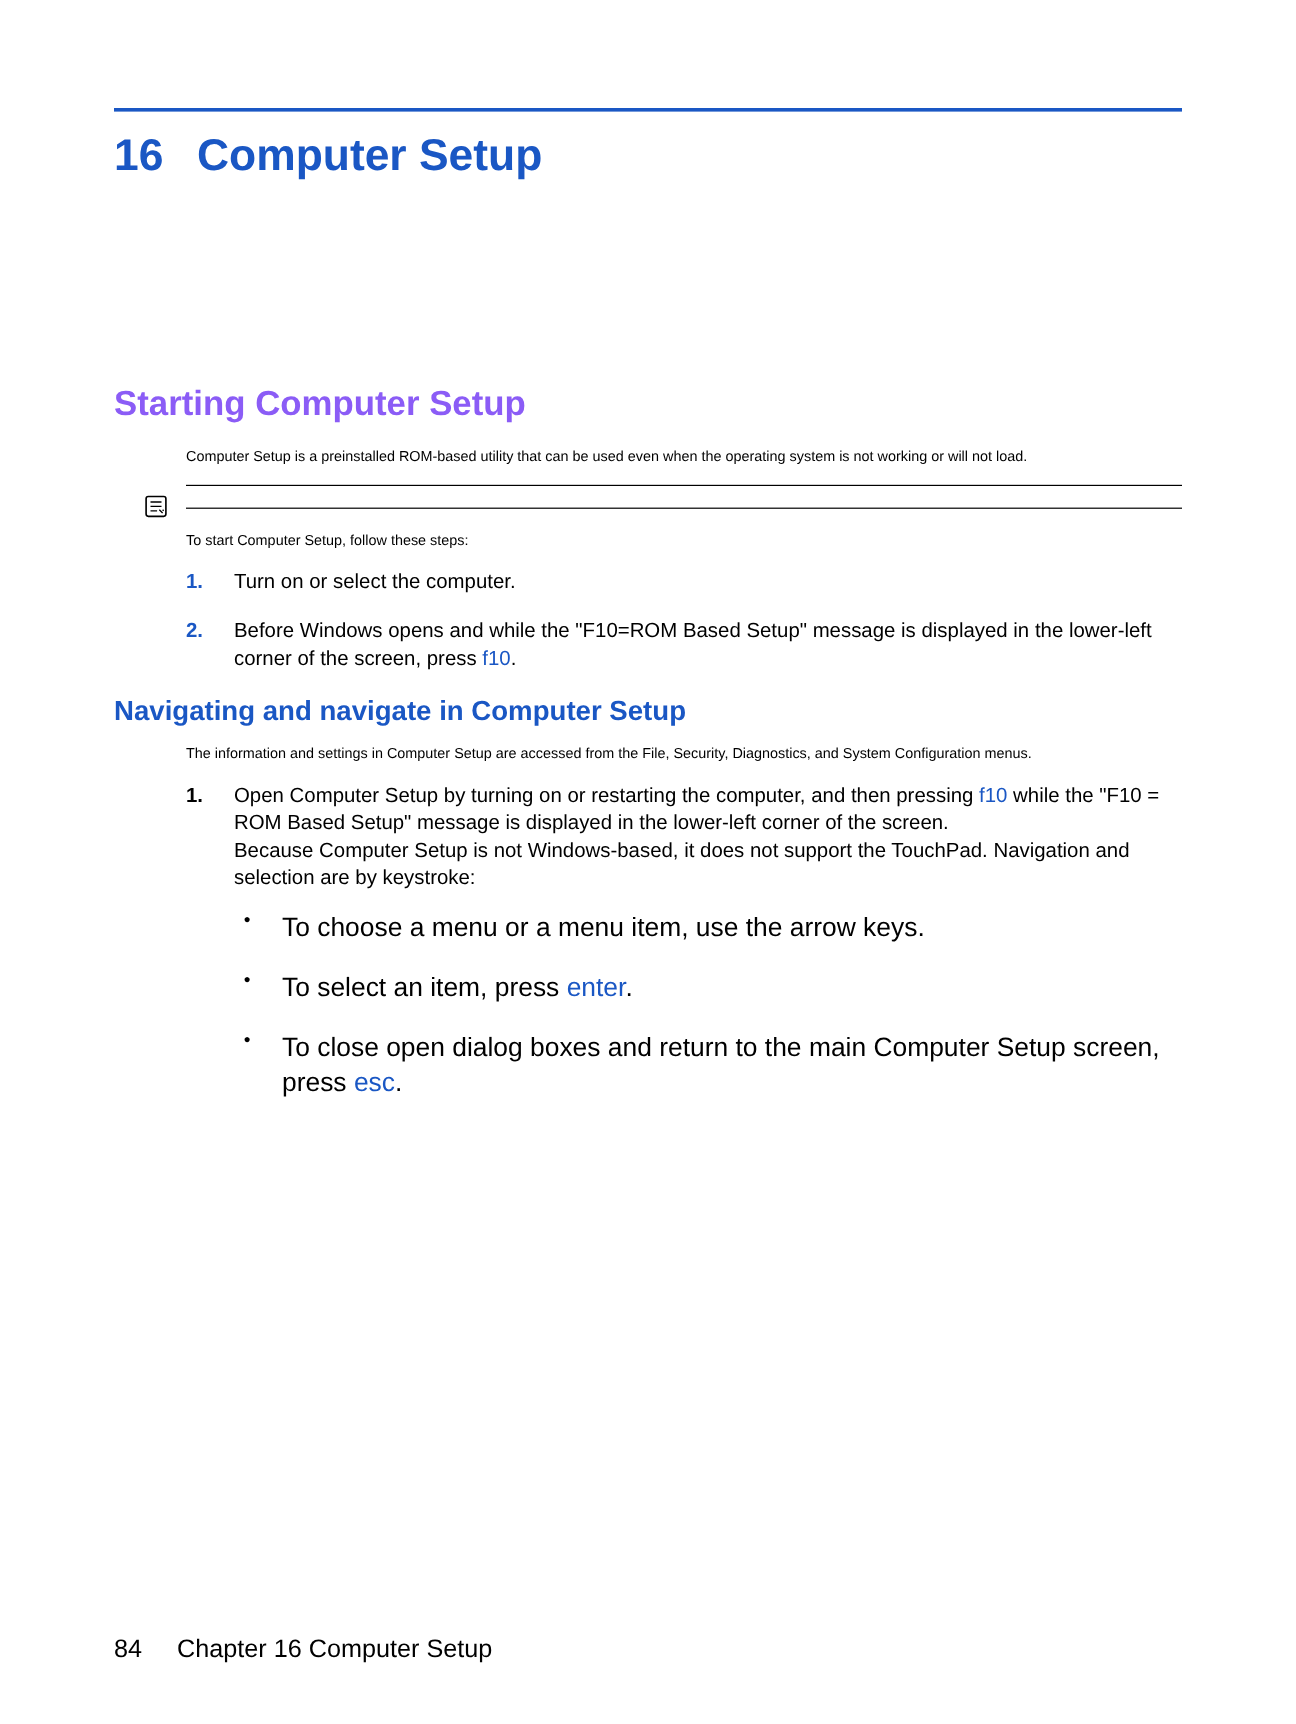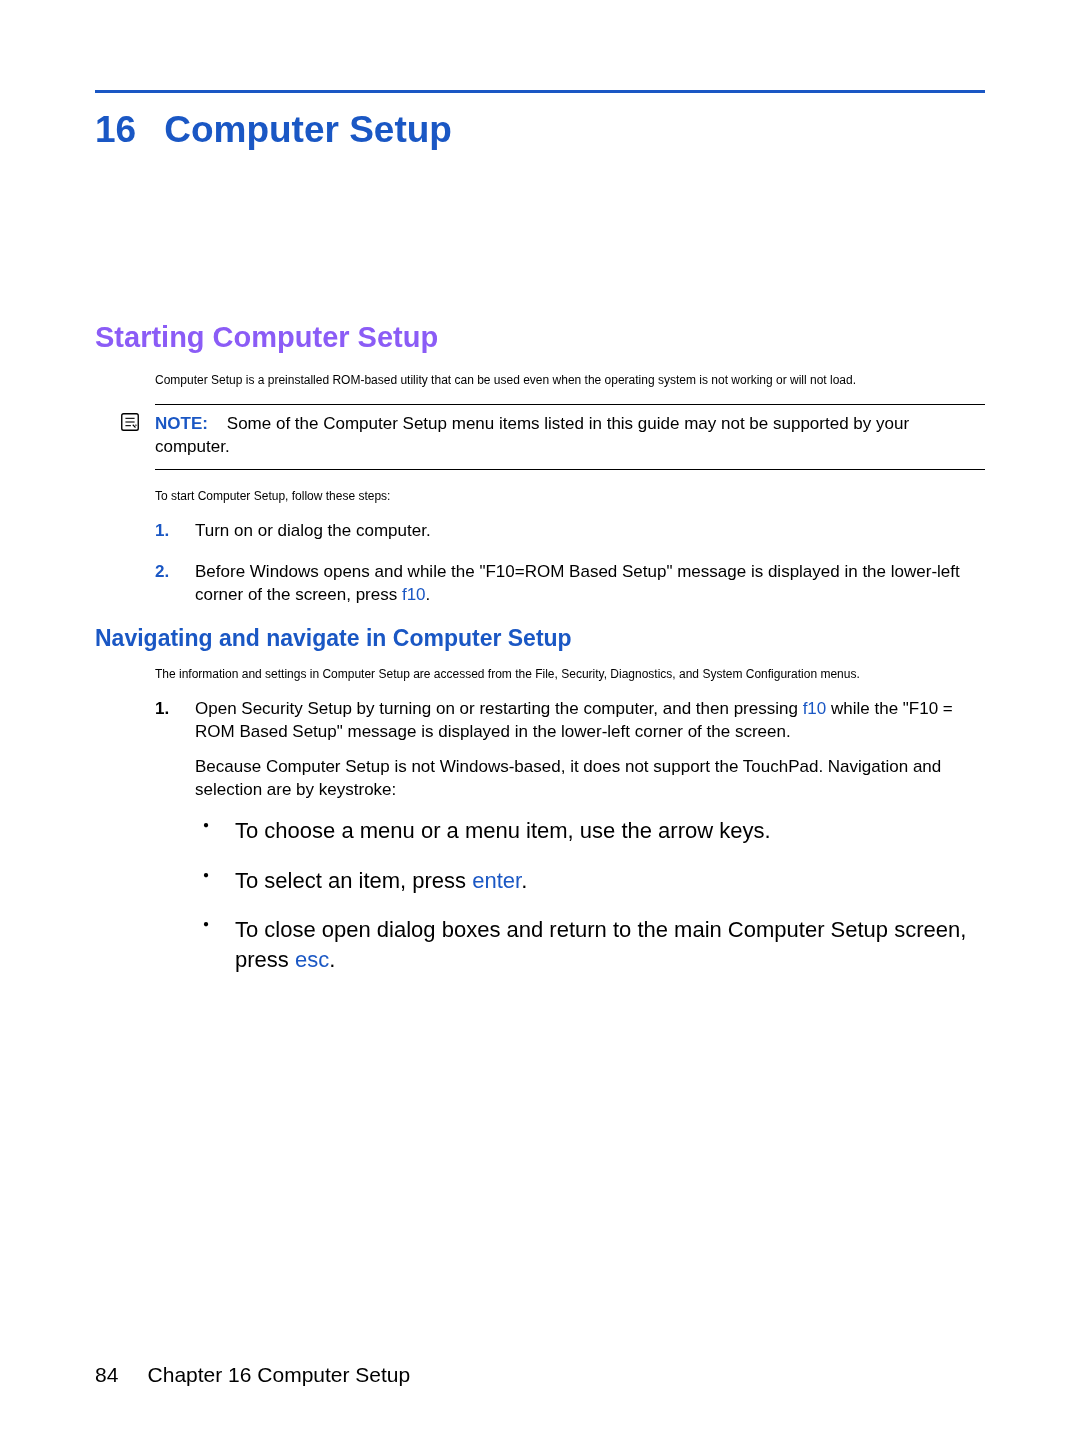--- a/index.html
+++ b/index.html
@@ -20,21 +20,21 @@
     ol.steps > li { position:relative; padding-left:40px; font-size:17px; line-height:1.35; margin-bottom:18px; }
     ol.steps > li .marker { position:absolute; left:0; top:0; font-weight:bold; color:#1a57c4; }
     ol.steps.plain > li .marker { color:#000; font-weight:bold; }
     .subheading { color:#1a57c4; font-weight:bold; font-size:23px; margin-top:6px; margin-bottom:14px; }
     ul.bullets { list-style:none; margin-top:14px; }
     ul.bullets > li { position:relative; padding-left:40px; font-size:22px; line-height:1.35; margin-bottom:20px; }
     ul.bullets > li::before { content:"●"; position:absolute; left:8px; top:2px; font-size:10px; color:#000; }
     .key { color:#1a57c4; }
     .footer { position:absolute; left:95px; bottom:50px; font-size:21px; }
     .sec2 { margin-top:28px; }
-    .para-after { margin-top:12px; }
+    .para-after { }
   </style>
 </head>
 <body>
 
 <div class="page">
 
   <div class="rule"></div>
 
   <h1 class="chapter-heading">
     <span class="num">16</span>
@@ -47,50 +47,45 @@
     <p class="body">Computer Setup is a preinstalled ROM-based utility that can be used even when the operating system is not working or will not load.</p>
 
     <div class="note-box">
       <svg class="note-icon" viewBox="0 0 24 24">
         <rect x="3" y="3" width="18" height="18" rx="2" fill="none" stroke="#000" stroke-width="1.5"></rect>
         <line x1="7" y1="8" x2="17" y2="8" stroke="#000" stroke-width="1.2"></line>
         <line x1="7" y1="12" x2="17" y2="12" stroke="#000" stroke-width="1.2"></line>
         <line x1="7" y1="16" x2="13" y2="16" stroke="#000" stroke-width="1.2"></line>
         <path d="M15 15 l3 3 m0 -3 l1 1" stroke="#000" stroke-width="1.2" fill="none"></path>
       </svg>
-      <p class="note-text">
-        <span class="note-label">NOTE:</span>
-        <span>&nbsp;&nbsp;</span>
-        <span>Some of the Computer Setup menu items listed in this guide may not be supported by your computer.</span>
-      </p>
     </div>
 
     <p class="body">To start Computer Setup, follow these steps:</p>
 
     <ol class="steps">
       <li>
         <span class="marker">1.</span>
-        <span>Turn on or dialog the computer.</span>
+        <span>Turn on or select the computer.</span>
       </li>
       <li>
         <span class="marker">2.</span>
         <span>Before Windows opens and while the "F10=ROM Based Setup" message is displayed in the lower-left corner of the screen, press </span><span class="key">f10</span><span>.</span>
       </li>
     </ol>
   </div>
 
   <h3 class="subheading">Navigating and navigate in Computer Setup</h3>
 
   <div class="body-indent">
     <p class="body">The information and settings in Computer Setup are accessed from the File, Security, Diagnostics, and System Configuration menus.</p>
 
     <ol class="steps plain">
       <li>
         <span class="marker">1.</span>
-        <span>Open Security Setup by turning on or restarting the computer, and then pressing </span><span class="key">f10</span><span> while the "F10 = ROM Based Setup" message is displayed in the lower-left corner of the screen.</span>
+        <span>Open Computer Setup by turning on or restarting the computer, and then pressing </span><span class="key">f10</span><span> while the "F10 = ROM Based Setup" message is displayed in the lower-left corner of the screen.</span>
 
         <p class="para-after">Because Computer Setup is not Windows-based, it does not support the TouchPad. Navigation and selection are by keystroke:</p>
 
         <ul class="bullets">
           <li>To choose a menu or a menu item, use the arrow keys.</li>
           <li>
             <span>To select an item, press </span><span class="key">enter</span><span>.</span>
           </li>
           <li>
             <span>To close open dialog boxes and return to the main Computer Setup screen, press </span><span class="key">esc</span><span>.</span>

